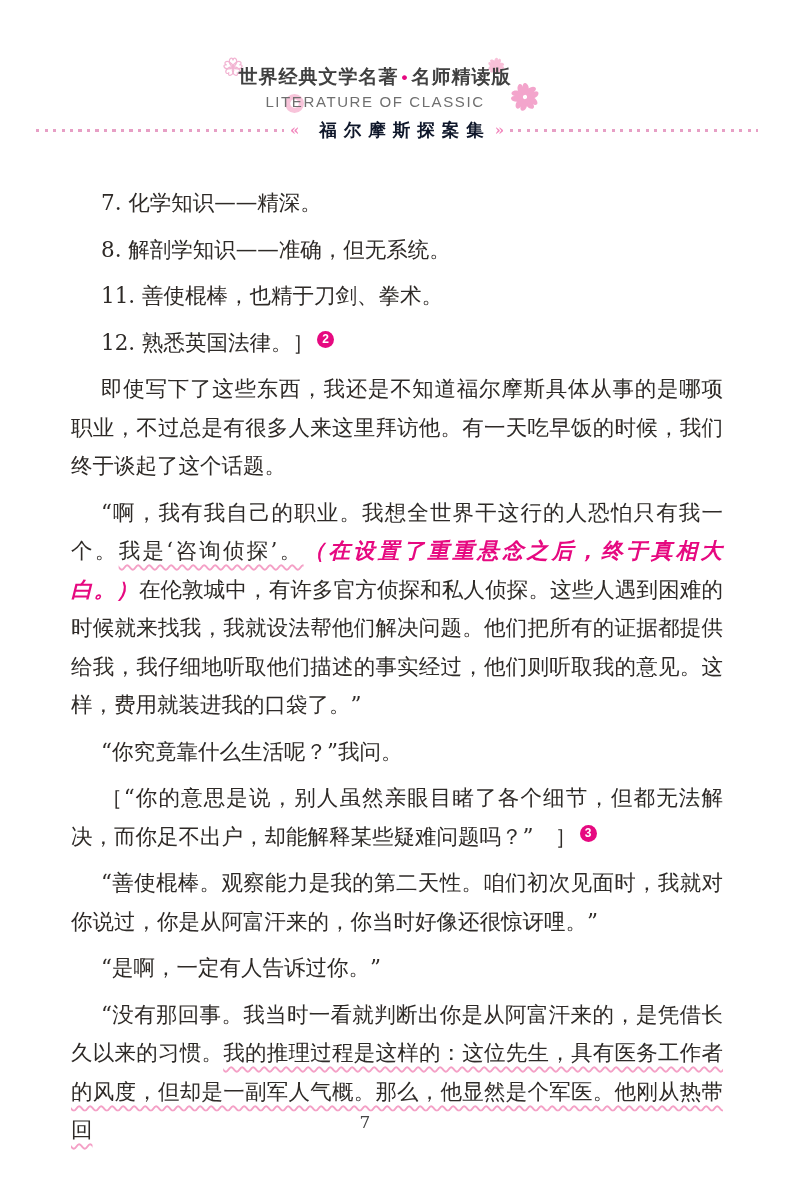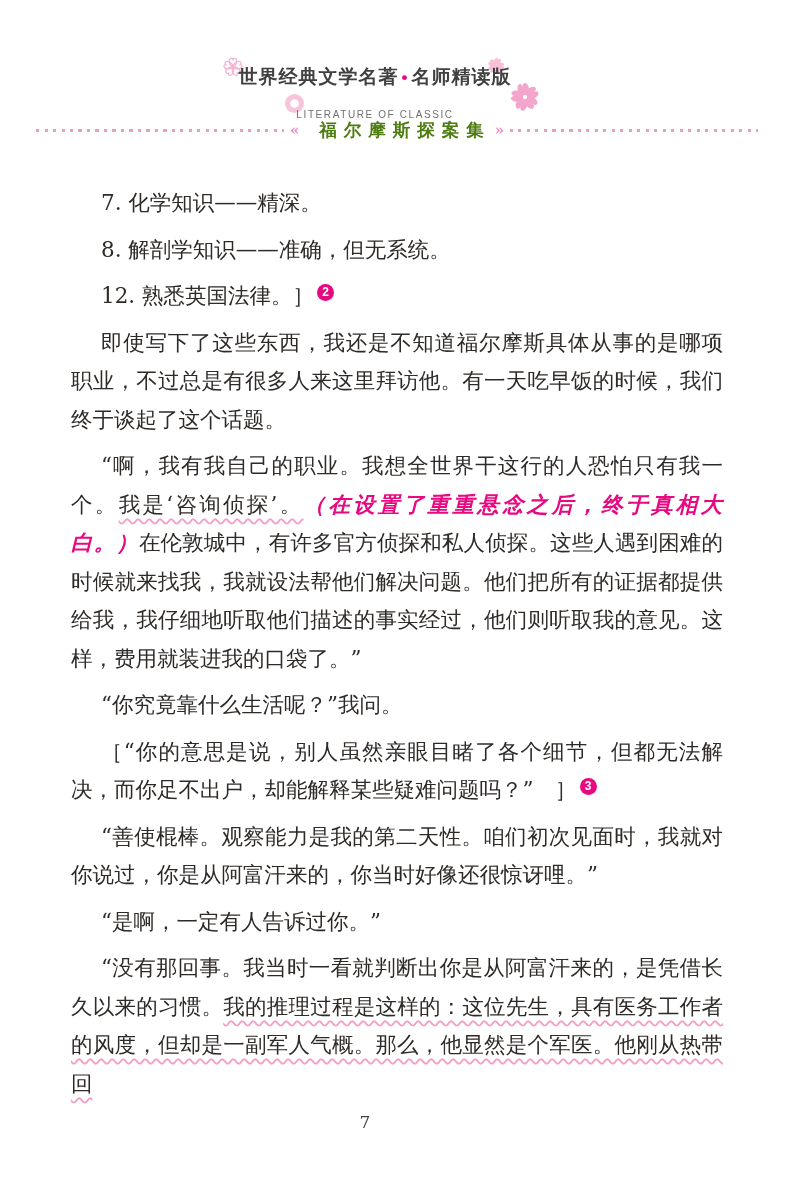--- a/index.html
+++ b/index.html
@@ -15,39 +15,39 @@
     position:absolute;top:64px;left:375px;
     transform:translateX(-50%);
     text-align:center;white-space:nowrap;z-index:2;
   }
   .series-title{
     font-family:"Liberation Sans","DejaVu Sans",sans-serif;
     font-weight:bold;font-size:19px;letter-spacing:1px;color:#404040;
   }
   .series-title .bullet{color:#e60980;margin:0 3px;font-size:17px;}
   .series-subtitle{
-    margin-top:19px;
+    margin-top:3px;
     font-family:"Liberation Sans","DejaVu Sans",sans-serif;
-    font-size:10px;letter-spacing:1.6px;color:#6f6f6f;
+    font-size:15px;letter-spacing:1.6px;color:#6f6f6f;
   }
   .ornament{position:absolute;z-index:1;}
   
   .divider{
     position:absolute;top:120px;left:36px;right:36px;height:20px;
     display:flex;align-items:center;z-index:2;
   }
   .dotline{
     flex:1;height:3px;
     background:repeating-linear-gradient(to right,#e79fc5 0 3px,transparent 3px 8.5px);
   }
   .divider-label{
     display:flex;align-items:center;margin:0 6px;white-space:nowrap;
   }
   .book-title{
-    color:#4d7c0f;font-weight:bold;font-size:17.5px;
+    color:#0f172a;font-weight:bold;font-size:17.5px;
     letter-spacing:7px;margin:0 4px 0 20px;
   }
   .orn-arrow{color:#f287bd;font-size:15px;font-weight:bold;}
   
   .content{
     position:absolute;top:176px;left:63px;width:668px;
     font-size:21.5px;line-height:38.5px;color:#2e2a27;
     text-align:justify;
   }
   .content p{margin:8px;text-indent:30px;}
@@ -127,20 +127,21 @@
       <span class="orn-arrow">«</span>
       <span class="book-title">福尔摩斯探案集</span>
       <span class="orn-arrow">»</span>
     </div>
     <div class="dotline"></div>
   </div>
 
   <div class="content">
     <p><span>7. 化学知识——精深。</span></p>
     <p><span>8. 解剖学知识——准确，但无系统。</span></p>
+    <p><span>11. 善使棍棒，也精于刀剑、拳术。</span></p>
     <p><span>12. 熟悉英国法律。］</span><span class="badge">2</span></p>
 
     <p>即使写下了这些东西，我还是不知道福尔摩斯具体从事的是哪项职业，不过总是有很多人来这里拜访他。有一天吃早饭的时候，我们终于谈起了这个话题。</p>
     <p><span>“啊，我有我自己的职业。我想全世界干这行的人恐怕只有我一个。</span><span class="wavy">我是‘咨询侦探’。</span><span class="annotation">（在设置了重重悬念之后，终于真相大白。）</span><span>在伦敦城中，有许多官方侦探和私人侦探。这些人遇到困难的时候就来找我，我就设法帮他们解决问题。他们把所有的证据都提供给我，我仔细地听取他们描述的事实经过，他们则听取我的意见。这样，费用就装进我的口袋了。”</span></p>
 
     <p>“你究竟靠什么生活呢？”我问。</p>
 
     <p><span>［“你的意思是说，别人虽然亲眼目睹了各个细节，但都无法解决，而你足不出户，却能解释某些疑难问题吗？”　］</span><span class="badge">3</span></p>
 
     <p>“善使棍棒。观察能力是我的第二天性。咱们初次见面时，我就对你说过，你是从阿富汗来的，你当时好像还很惊讶哩。”</p>

